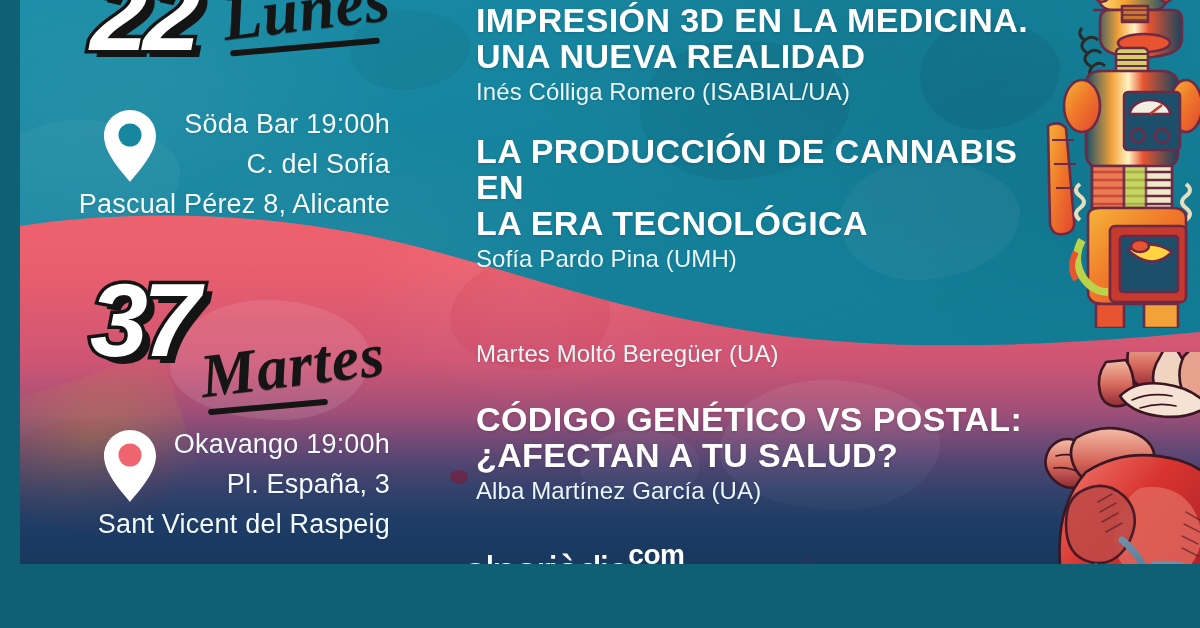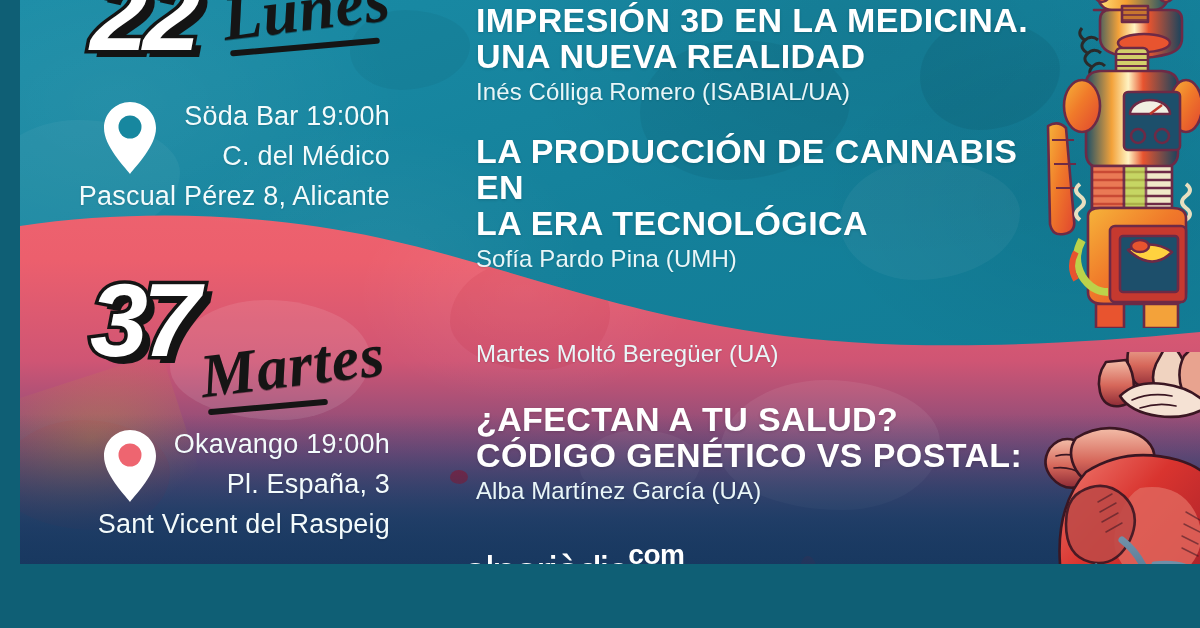--- a/index.html
+++ b/index.html
@@ -88,21 +88,21 @@
   #word-martes{ left:110px; top:58px; font-size:62px; }
   .word-underline{
     position:absolute; height:6px; background:#151515;
     border-radius:4px; transform:rotate(-5deg);
   }
   #ul-lunes{ left:140px; top:78px; width:150px; }
   #ul-martes{ left:118px; top:132px; width:120px; }
 
   
   .venue{ position:absolute; width:330px; }
-  #venue-1{ left:48px; top:96px; }
+  #venue-1{ left:48px; top:104px; }
   #venue-2{ left:48px; top:424px; }
 
   .pin-icon{ position:absolute; left:34px; top:4px; }
   .venue-lines{
     text-align:right; padding-right:8px;
     font-family:"Liberation Sans", sans-serif;
     font-weight:300;
     color:#f3fbfc;
     font-size:27px;
     line-height:40px;
@@ -327,21 +327,21 @@
     </div>
   </div>
 
   <div class="venue" id="venue-1">
     <svg class="pin-icon" width="56" height="76" viewBox="0 0 56 76">
       <path d="M28 2 C13.6 2 2 13.6 2 28 c0 18 20 38 26 46 6 -8 26 -28 26 -46 C54 13.6 42.4 2 28 2 z" fill="#ffffff"></path>
       <circle cx="28" cy="27" r="11.5" fill="#17879f"></circle>
     </svg>
     <div class="venue-lines">
       <span class="vl">Söda Bar 19:00h</span>
-      <span class="vl">C. del Médico</span>
+      <span class="vl">C. del Sofía</span>
       <span class="vl">Pascual Pérez  8, Alicante</span>
     </div>
   </div>
 
   <div class="talks" id="talks-1">
     <div class="talk">
       <div class="talk-title">
         <span class="tl">IMPRESIÓN 3D EN LA MEDICINA.</span>
         <span class="tl">UNA NUEVA REALIDAD</span>
       </div>
@@ -375,22 +375,22 @@
       <span class="vl">Sant Vicent del Raspeig</span>
     </div>
   </div>
 
   <div class="talks" id="talks-2">
     <div class="talk">
       <div class="talk-author">Martes Moltó Beregüer (UA)</div>
     </div>
     <div class="talk">
       <div class="talk-title">
+        <span class="tl">CÓDIGO GENÉTICO VS POSTAL:</span>
         <span class="tl">¿AFECTAN A TU SALUD?</span>
-        <span class="tl">CÓDIGO GENÉTICO VS POSTAL:</span>
       </div>
       <div class="talk-author">Alba Martínez García (UA)</div>
     </div>
   </div>
 
   <div id="logo">
     <span class="logo-word">elperiòdic</span>
     <span class="logo-com">com</span>
   </div>
 

